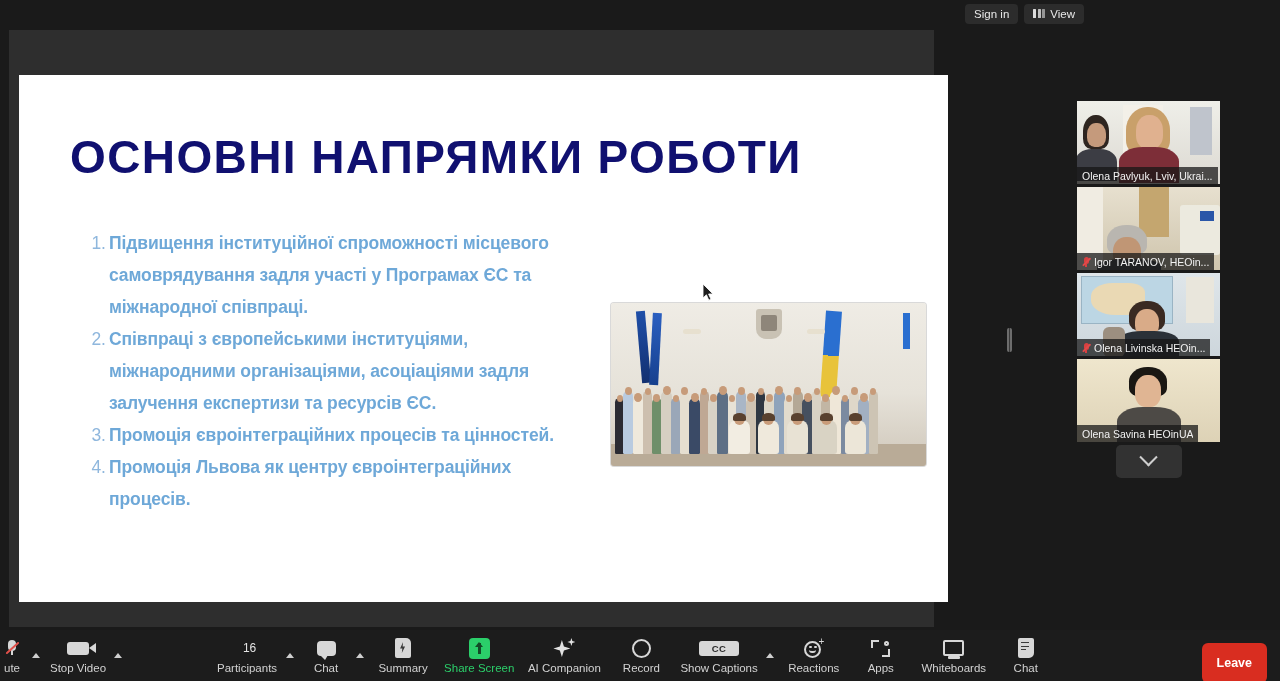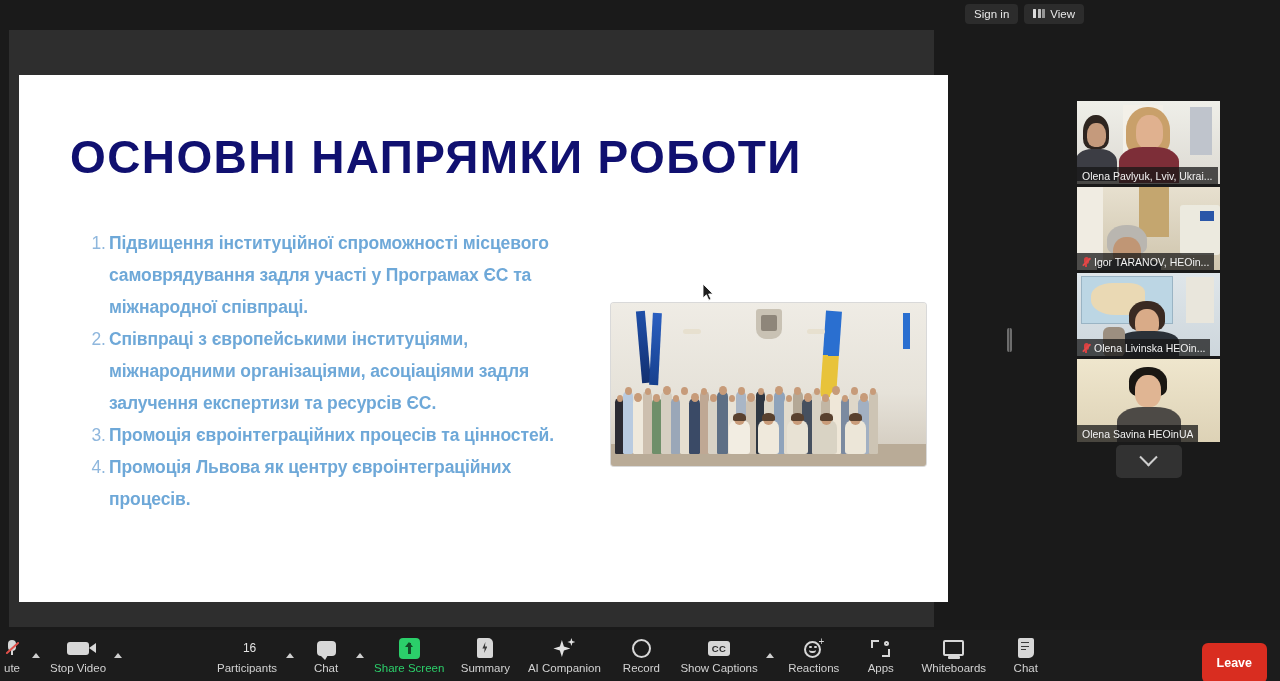--- a/index.html
+++ b/index.html
@@ -177,21 +177,21 @@
      border-left:4px solid transparent; border-right:4px solid transparent; border-bottom:5px solid #134a27;}
   .ic-doc { width:16px; height:20px; background:#d7d7d7; border-radius:2px 5px 2px 2px; position:relative;}
   .ic-doc:after{ content:""; position:absolute; left:5px; top:4px; width:5px; height:11px; background:#3a3a3a;
      clip-path: polygon(60% 0,0 58%,45% 58%,35% 100%,100% 40%,52% 40%);}
   .ic-ai { position:relative; width:22px; height:20px;}
   .ic-ai .s1, .ic-ai .s2 { position:absolute; background:#e2e2e2;
       clip-path: polygon(50% 0,62% 38%,100% 50%,62% 62%,50% 100%,38% 62%,0 50%,38% 38%);}
   .ic-ai .s1 { left:0; top:2px; width:17px; height:17px;}
   .ic-ai .s2 { right:0; top:0; width:8px; height:8px;}
   .ic-rec { width:19px; height:19px; border:2.5px solid #d7d7d7; border-radius:50%;}
-  .ic-cc { width:22px; height:15px; background:#d7d7d7; border-radius:3px; color:#2a2a2a;
+  .ic-cc { width:40px; height:15px; background:#d7d7d7; border-radius:3px; color:#2a2a2a;
      font-size:9.5px; font-weight:700; display:flex; align-items:center; justify-content:center; letter-spacing:.5px;}
   .ic-react { width:19px; height:19px; position:relative;}
   .ic-react .c{ position:absolute; left:0; top:2px; width:17px; height:17px; border:2px solid #d7d7d7; border-radius:50%;}
   .ic-react .e1,.ic-react .e2{ position:absolute; width:2.4px; height:2.4px; background:#d7d7d7; border-radius:50%; top:7px;}
   .ic-react .e1{ left:5px;} .ic-react .e2{ left:10px;}
   .ic-react .m{ position:absolute; left:5px; top:11px; width:7px; height:3.5px;
      border-bottom:2px solid #d7d7d7; border-radius:0 0 6px 6px;}
   .ic-react .pl{ position:absolute; right:-1px; top:-1px; color:#d7d7d7; font-size:10px; line-height:8px;}
   .ic-apps { width:19px; height:19px; position:relative;}
   .ic-apps .br{ position:absolute; width:8px; height:8px; border:2px solid #d7d7d7;}
@@ -470,32 +470,32 @@
       <div class="tb-item">
         <div class="tb-ico">
             <span class="ic-chat"></span>
           </div>
         <div class="tb-lbl">Chat</div>
       </div>
       <div class="caret-wrap">
           <span class="caret"></span>
         </div>
 
+      <div class="tb-item" style="min-width:70px">
+        <div class="tb-ico">
+            <span class="ic-doc"></span>
+          </div>
+        <div class="tb-lbl">Summary</div>
+      </div>
+
       <div class="tb-item" style="min-width:80px">
         <div class="tb-ico">
             <span class="ic-share"></span>
           </div>
         <div class="tb-lbl green">Share Screen</div>
-      </div>
-
-      <div class="tb-item" style="min-width:70px">
-        <div class="tb-ico">
-            <span class="ic-doc"></span>
-          </div>
-        <div class="tb-lbl">Summary</div>
       </div>
 
       <div class="tb-item" style="min-width:88px">
         <div class="tb-ico">
             <span class="ic-ai">
               <span class="s1"></span>
               <span class="s2"></span>
             </span>
           </div>
         <div class="tb-lbl">AI Companion</div>

